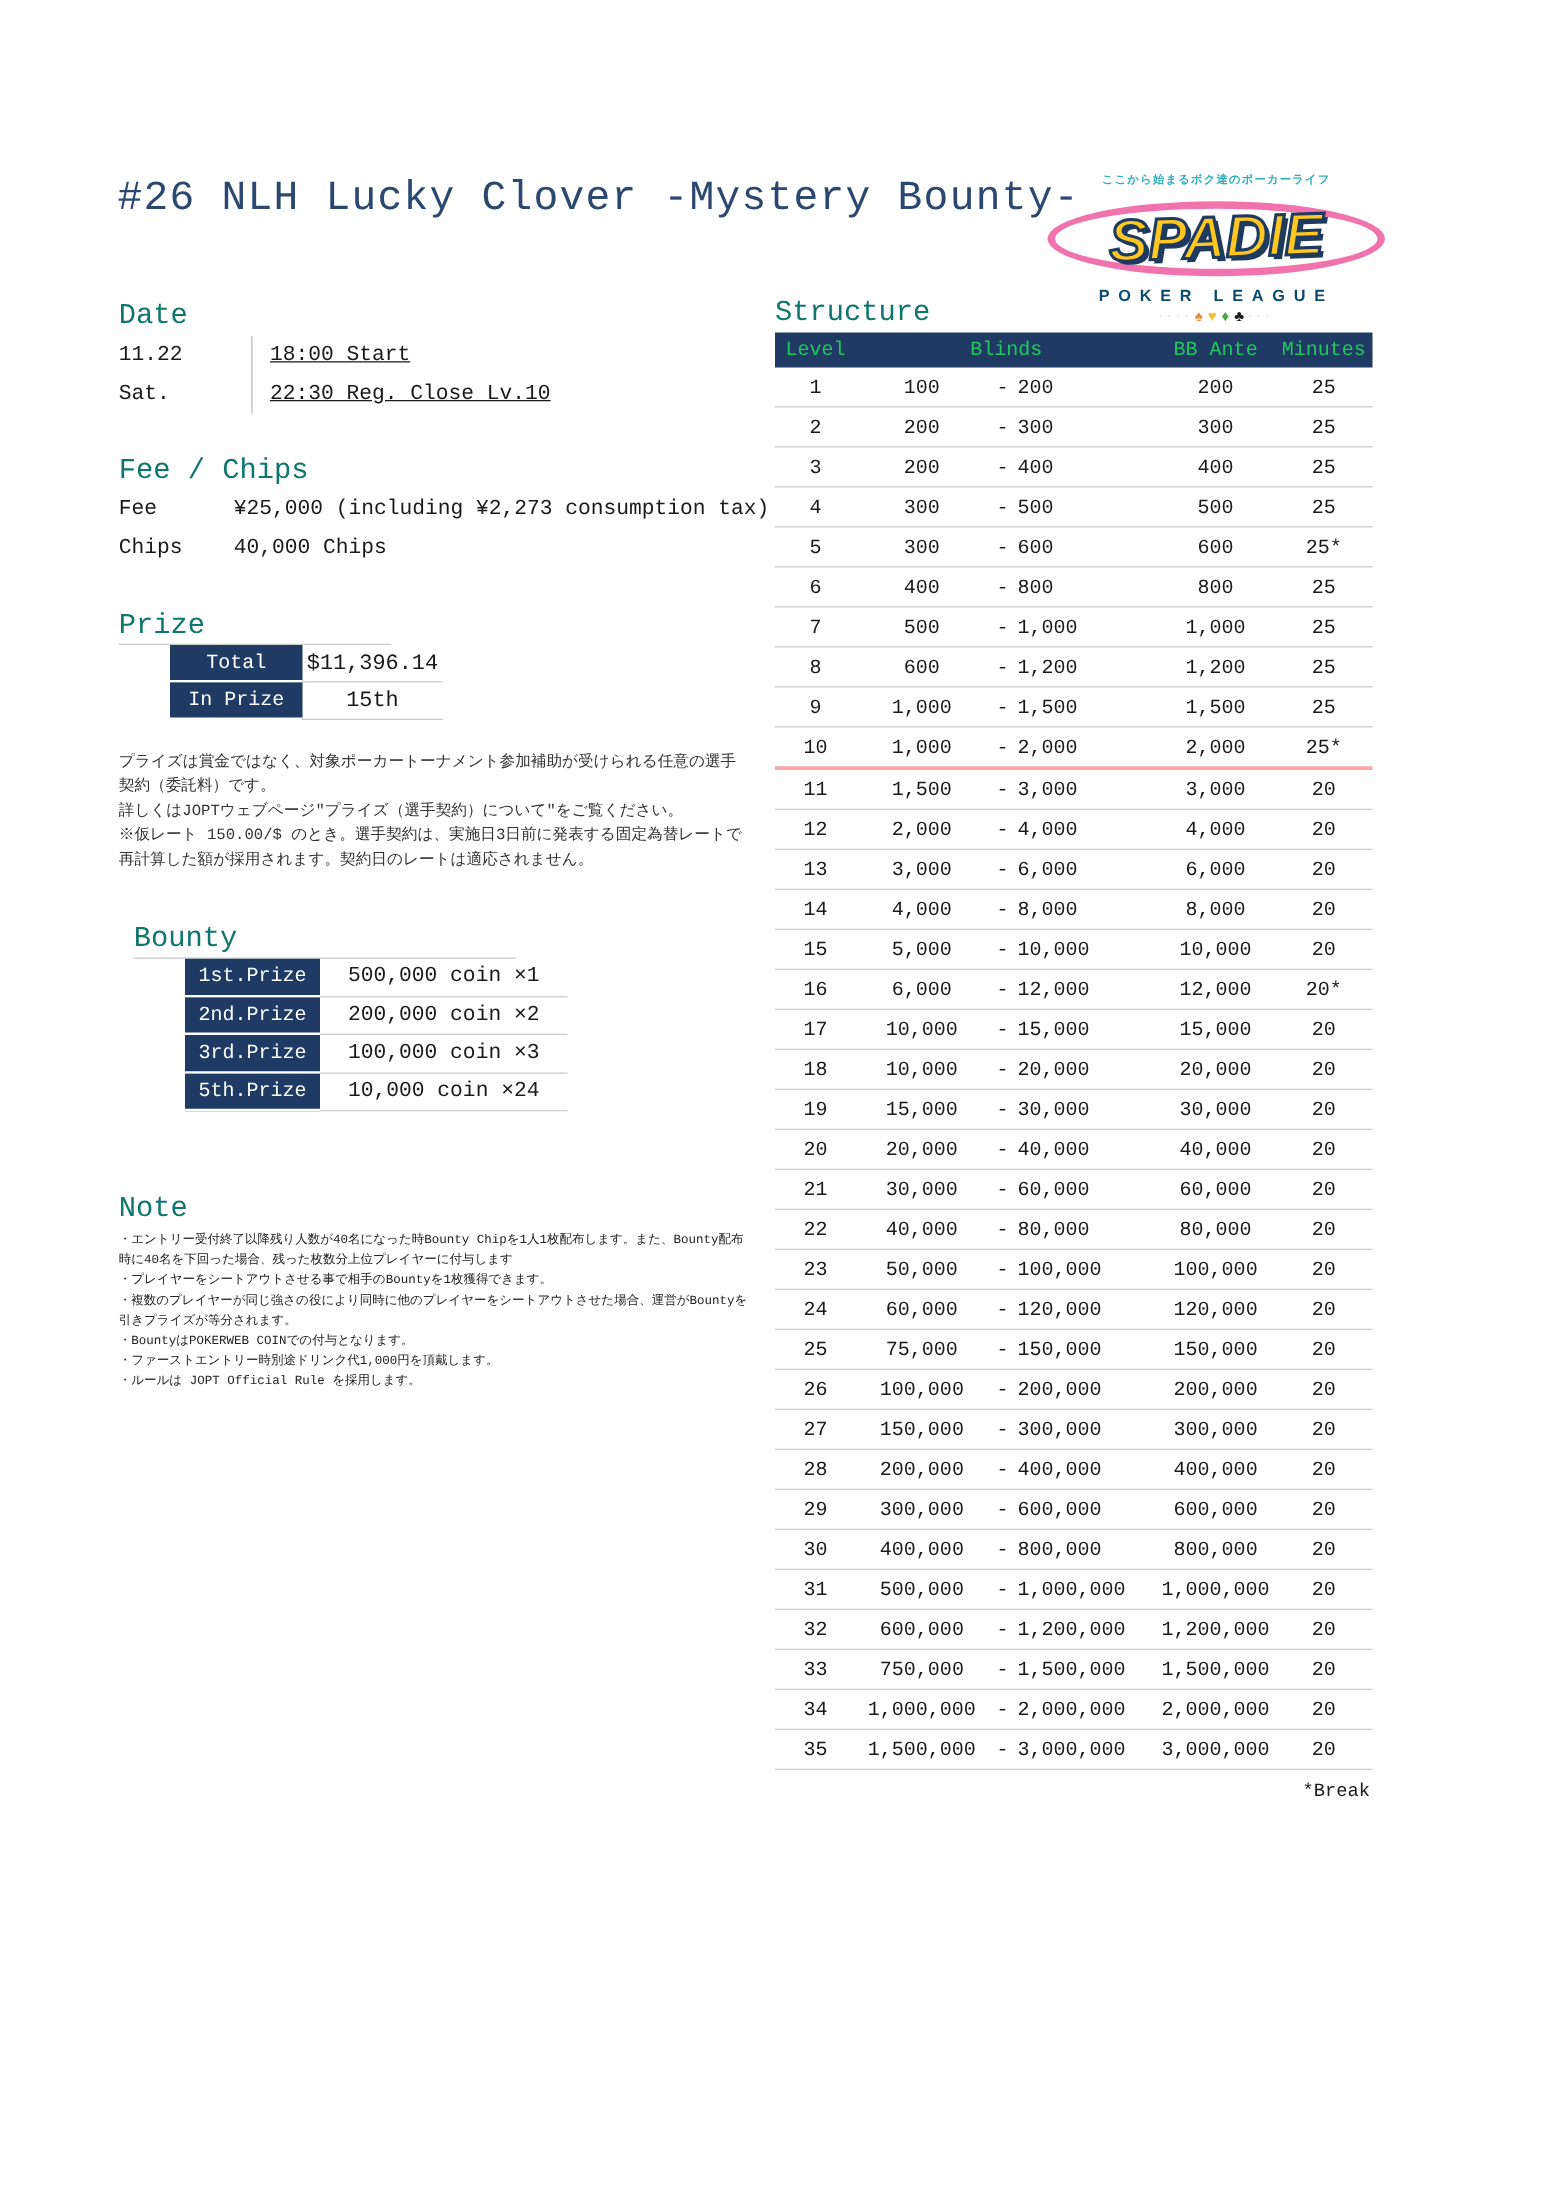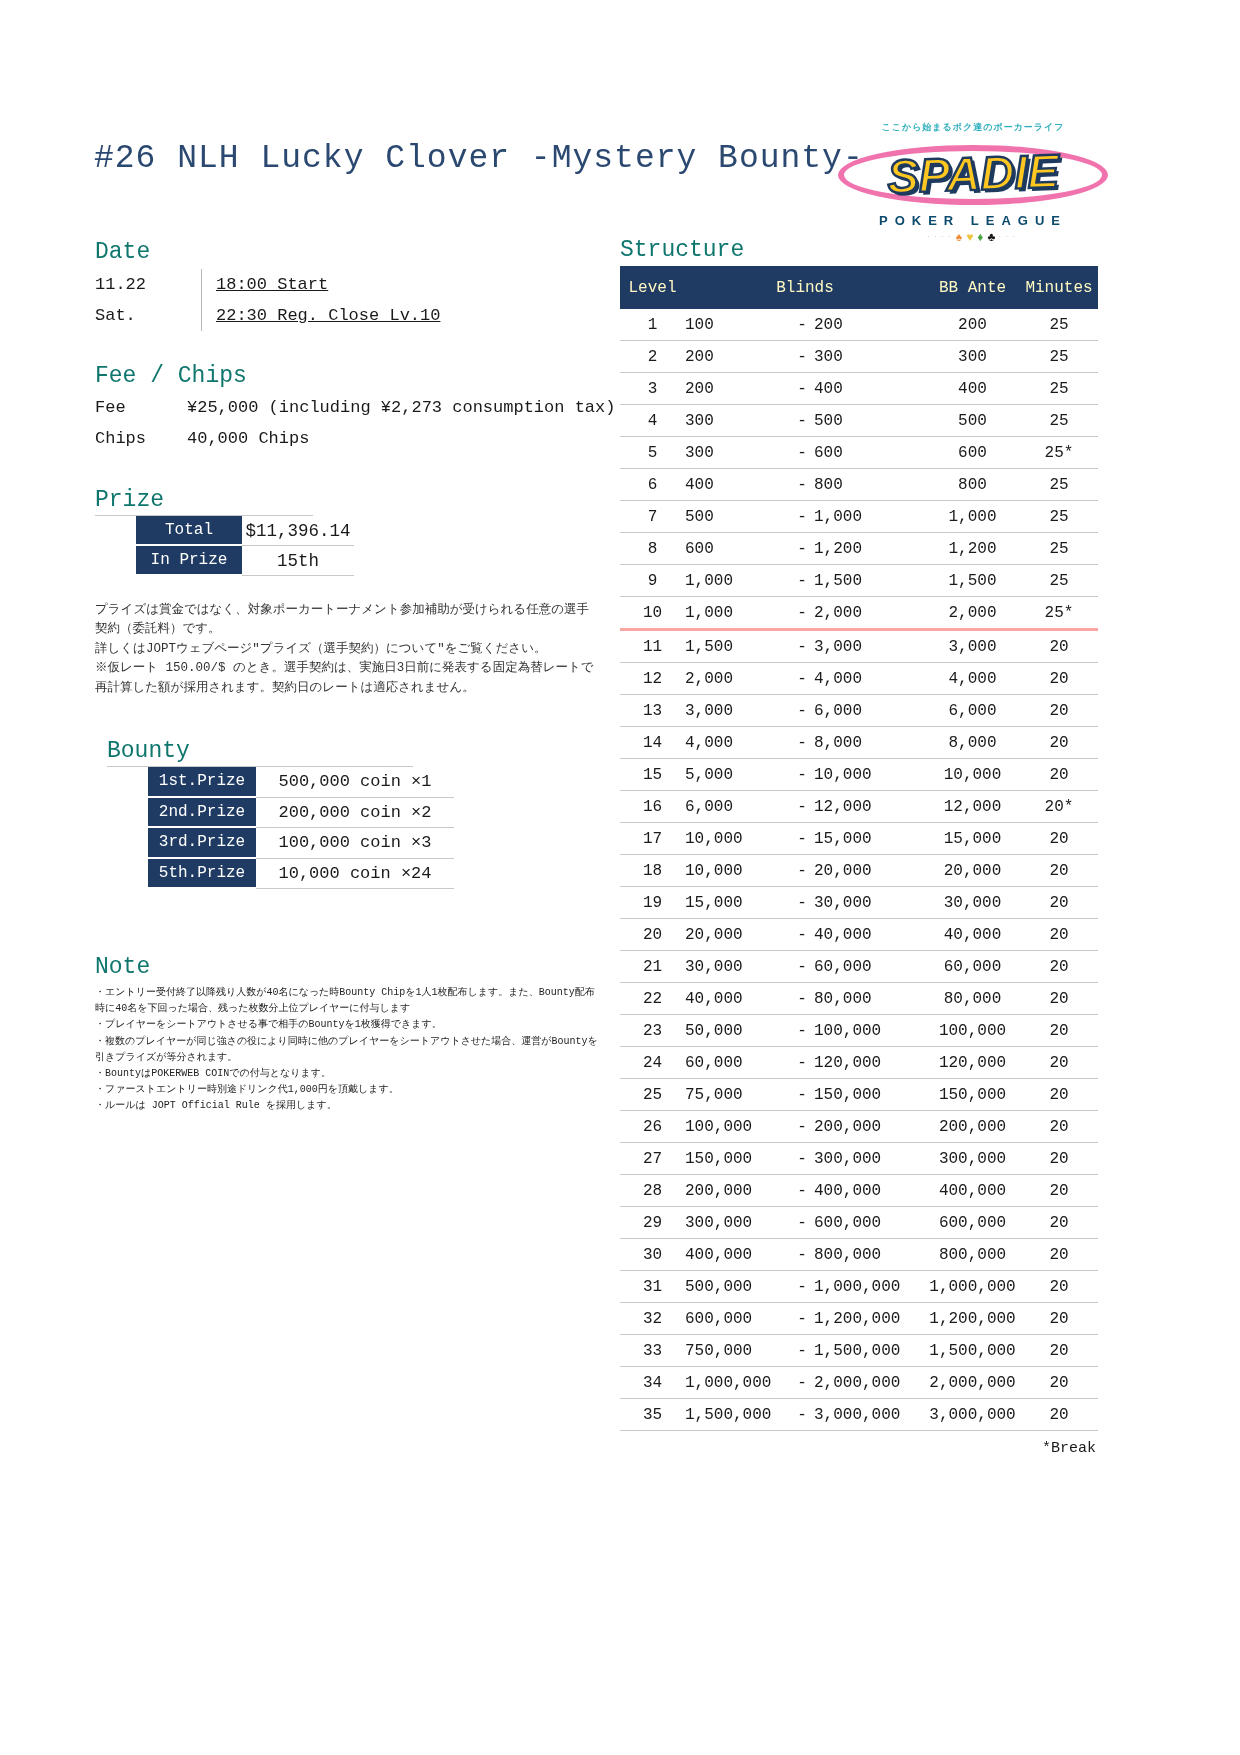--- a/index.html
+++ b/index.html
@@ -4,21 +4,21 @@
 <style>
   html,body{margin:0;padding:0;background:#ffffff;}
   body{font-family:"Liberation Mono","DejaVu Sans Mono",monospace;color:#1a1a1a;}
   .page{position:relative;width:1240px;height:1755px;background:#ffffff;overflow:hidden;}
 
   
   .title{position:absolute;left:94px;top:140px;font-size:33px;letter-spacing:1px;
          color:#2A4870;white-space:pre;}
 
   
-  .logo{position:absolute;left:836px;top:121px;width:274px;text-align:center;
+  .logo{position:absolute;left:836px;top:137px;width:274px;text-align:center;
         font-family:"Liberation Sans","DejaVu Sans",sans-serif;}
   .logo-tagline{color:#2FAFBC;font-size:9px;font-weight:bold;letter-spacing:1px;white-space:nowrap;}
   .logo-badge{position:relative;height:78px;margin-top:1px;}
   .logo-ring{position:absolute;left:2px;right:2px;top:10px;bottom:8px;
              border:6px solid #F173AE;border-radius:50%;}
   .logo-name{position:absolute;left:0;right:0;top:50%;transform:translateY(-51%) rotate(-2deg);
              font-size:47px;font-weight:bold;font-style:italic;color:#FFC71F;
              -webkit-text-stroke:2.5px #1E3A5F;text-shadow:3px 3px 0 #1E3A5F;letter-spacing:0px;}
   .logo-sub{color:#0c4a6e;font-size:13px;font-weight:bold;letter-spacing:7px;margin-top:0;}
   .logo-suits{margin-top:2px;font-size:12px;letter-spacing:2px;}
@@ -66,27 +66,27 @@
   .sec-bounty .kv-row{grid-template-columns:108px 198px;height:30.5px;}
 
   
   .sec-note{position:absolute;left:95px;top:955px;width:505px;}
   .note-items{margin-top:6px;}
   .note-item{font-size:10px;line-height:1.62;color:#222222;}
 
   
   .sec-structure{position:absolute;left:620px;top:238px;width:478px;}
   .struct-head{display:grid;grid-template-columns:65px 240px 95px 78px;
-               background:#1F3B63;color:#fef9c3;height:43px;align-items:center;
+               background:#1F3B63;color:#22c55e;height:28px;align-items:center;
                text-align:center;font-size:16px;margin-top:4px;}
   .struct-row{display:grid;grid-template-columns:65px 105px 24px 111px 95px 78px;
               height:31px;align-items:center;font-size:16px;border-bottom:1px solid #c9c9c9;}
   .struct-row.reg-close{border-bottom:3px solid #fca5a5;}
   .c-level{text-align:center;}
-  .c-sb{text-align:left;}
+  .c-sb{text-align:center;}
   .c-dash{text-align:center;}
   .c-bb{text-align:left;}
   .c-ante{text-align:center;}
   .c-min{text-align:center;}
   .break-note{text-align:right;font-size:15px;margin-top:9px;padding-right:2px;}
 </style>
 </head>
 <body>
 
 <div class="page">

